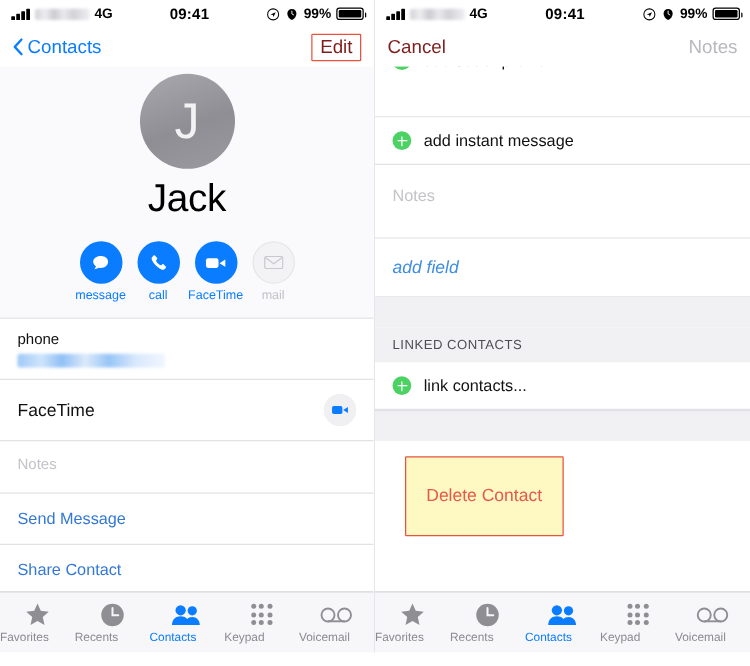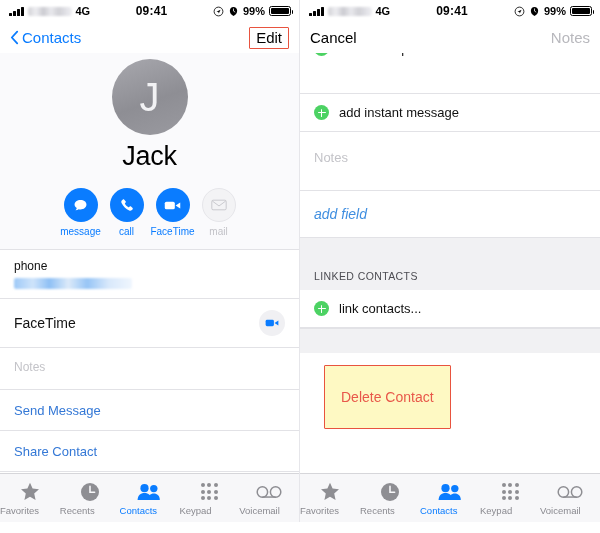--- a/index.html
+++ b/index.html
@@ -53,36 +53,36 @@
   }
   .batt i{display:block;height:100%;background:#000;border-radius:1px;}
 
   
   .navbar{
     height:31px;display:flex;align-items:center;justify-content:space-between;
     padding:0 10px;background:#fff;position:relative;z-index:5;
   }
   .nav-back{display:flex;align-items:center;gap:3px;color:#0a7cff;font-size:15px;cursor:pointer;}
   .chev{width:9px;height:15px;display:block;}
-  .nav-action{font-size:15px;color:#000000;cursor:pointer;}
+  .nav-action{font-size:15px;color:#7f1d1d;cursor:pointer;}
   .nav-action.disabled{color:#b8b8bd;}
   .annot{
     border:1.5px solid #e8533f;background:transparent;
     padding:1px 6px 2px 6px;border-radius:1px;
   }
 
   
   .content{position:absolute;left:0;right:0;top:53px;bottom:48px;overflow:hidden;background:#fff;}
   .hero{background:#fafafc;padding:6px 0 12px;text-align:center;}
   .avatar{
     width:76px;height:76px;border-radius:50%;margin:0 auto;
     background:linear-gradient(160deg,#a8a8ae 0%,#8e8e94 55%,#9a9aa0 100%);
     color:#f2f2f4;font-size:40px;line-height:76px;font-weight:300;
   }
-  .cname{font-size:27px;color:#000;margin-top:6px;font-weight:400;letter-spacing:-.3px;}
+  .cname{font-size:31px;color:#000;margin-top:6px;font-weight:400;letter-spacing:-.3px;}
   .actions{display:flex;justify-content:center;margin-top:16px;}
   .act{width:46px;text-align:center;cursor:pointer;}
   .act .bub{
     width:34px;height:34px;border-radius:50%;background:#0a7cff;margin:0 auto;
     display:flex;align-items:center;justify-content:center;
   }
   .act.disabled .bub{background:#f3f3f5;border:1px solid #e6e6ea;box-sizing:border-box;}
   .act .lbl{font-size:10px;color:#0a7cff;margin-top:4px;}
   .act.disabled .lbl{color:#c2c2c7;}
   .act svg{display:block;}

